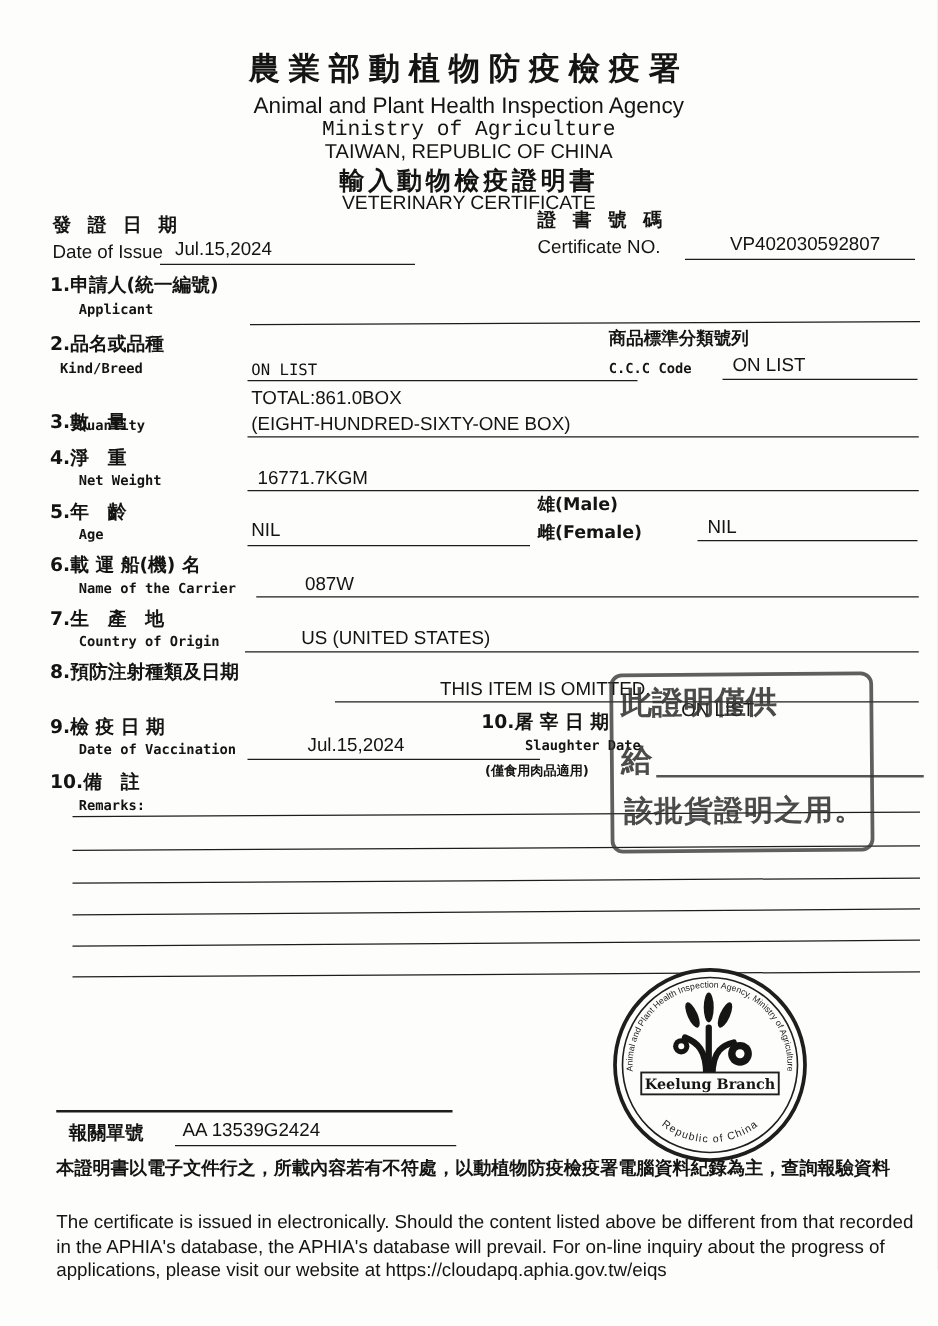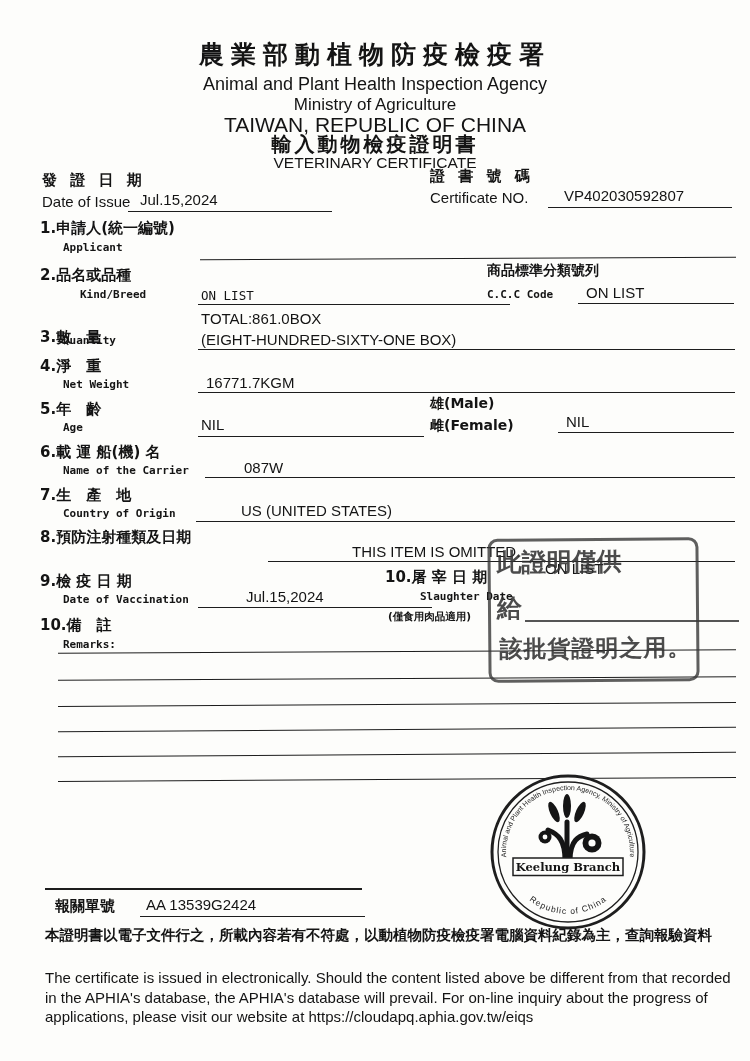--- a/index.html
+++ b/index.html
@@ -19,43 +19,43 @@
   .footzh{font-family:"DejaVu Sans",sans-serif;font-weight:bold;font-size:14.5px;line-height:1.55;}
   .footen{font-family:"Liberation Sans",sans-serif;font-size:15px;line-height:1.3;}
 </style>
 </head>
 <body>
 
 <div class="page">
 
   <div class="abs ctr zhserif" style="top:38px;font-size:25px;letter-spacing:7px;">農業部動植物防疫檢疫署</div>
   <div class="abs ctr val" style="top:74px;font-size:18px;">Animal and Plant Health Inspection Agency</div>
-  <div class="abs ctr val" style="top:95px;font-size:17px;">Ministry of Agriculture</div>
-  <div class="abs ctr val" style="top:113px;font-size:21px;">TAIWAN, REPUBLIC OF CHINA</div>
+  <div class="abs ctr val" style="top:95px;font-size:17px;font-family:Liberation Mono, monospace;">Ministry of Agriculture</div>
+  <div class="abs ctr val" style="top:113px;font-size:16px;">TAIWAN, REPUBLIC OF CHINA</div>
   <div class="abs ctr zhserif" style="top:131px;font-size:20px;letter-spacing:3px;">輸入動物檢疫證明書</div>
   <div class="abs ctr val" style="top:154px;font-size:15.5px;">VETERINARY CERTIFICATE</div>
 
   <div class="abs zh" style="left:42px;top:171px;letter-spacing:4px;">發 證 日 期</div>
   <div class="abs val" style="left:42px;top:193px;">Date of Issue</div>
   <div class="abs val" style="left:140px;top:191px;">Jul.15,2024</div>
   <div class="abs line" style="left:128px;top:211px;width:204px;"></div>
 
   <div class="abs zh" style="left:430px;top:167px;letter-spacing:4px;">證 書 號 碼</div>
   <div class="abs val" style="left:430px;top:189px;">Certificate NO.</div>
-  <div class="abs val" style="left:564px;top:187px;">VP402030592807</div>
+  <div class="abs val" style="left:584px;top:187px;">VP402030592807</div>
   <div class="abs line" style="left:548px;top:207px;width:184px;"></div>
 
   <div class="abs zh" style="left:40px;top:219px;">1.申請人(統一編號)</div>
   <div class="abs enlabel" style="left:63px;top:241px;">Applicant</div>
   <div class="abs line" style="left:200px;top:258px;width:536px;transform:rotate(-.25deg);"></div>
 
   <div class="abs zh" style="left:487px;top:262px;font-size:14px;">商品標準分類號列</div>
 
   <div class="abs zh" style="left:40px;top:266px;">2.品名或品種</div>
-  <div class="abs enlabel" style="left:80px;top:288px;">Kind/Breed</div>
+  <div class="abs enlabel" style="left:48px;top:288px;">Kind/Breed</div>
   <div class="abs monoval" style="left:201px;top:288px;">ON LIST</div>
   <div class="abs line" style="left:198px;top:304px;width:312px;"></div>
 
   <div class="abs enlabel" style="left:487px;top:288px;">C.C.C Code</div>
   <div class="abs val" style="left:586px;top:284px;">ON LIST</div>
   <div class="abs line" style="left:578px;top:303px;width:156px;"></div>
 
   <div class="abs zh" style="left:40px;top:312px;margin-top:16px;">3.數　量</div>
   <div class="abs val" style="left:201px;top:310px;">TOTAL:861.0BOX</div>
   <div class="abs enlabel" style="left:63px;top:334px;">Quantity</div>

